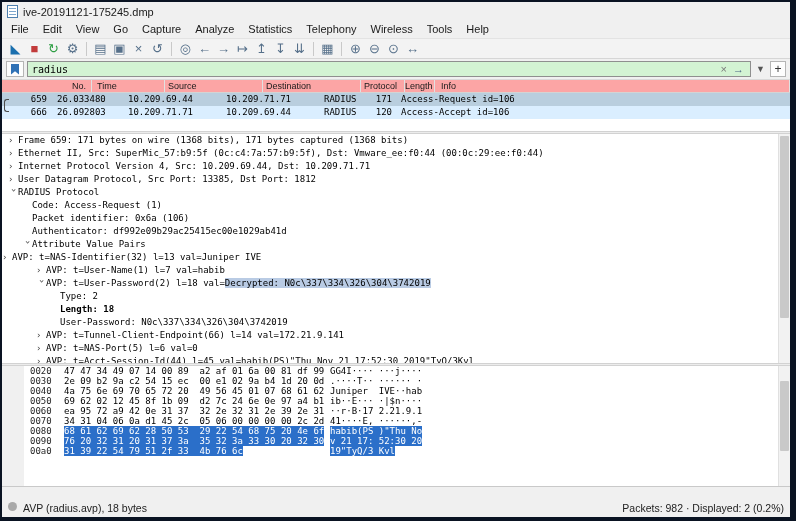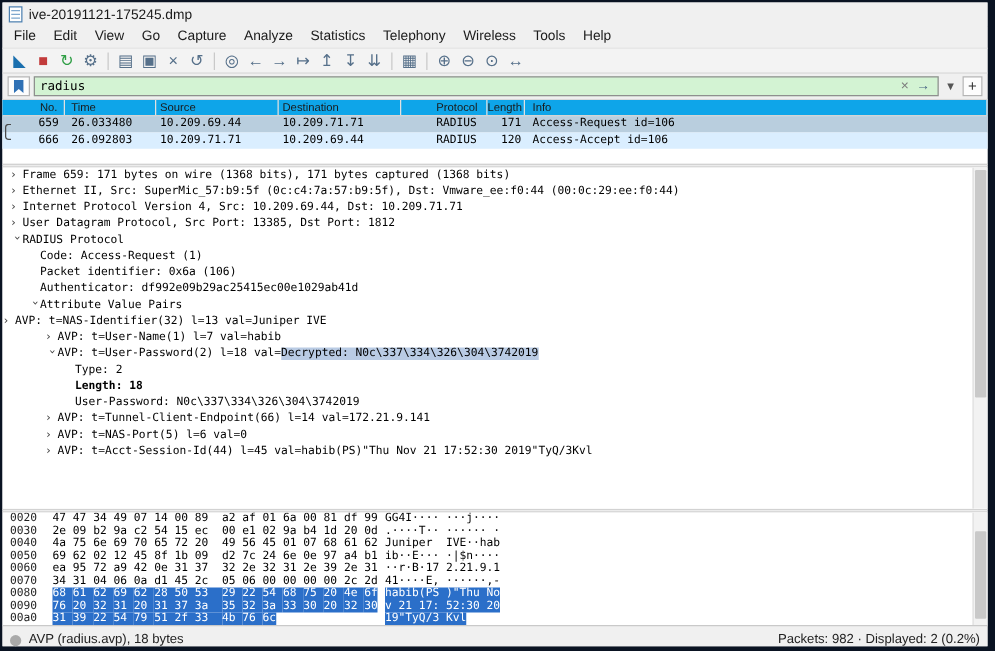--- a/index.html
+++ b/index.html
@@ -23,55 +23,55 @@
   .bookmark-btn{width:18px;height:16px;border:1px solid #b5b5b5;background:#fdfdfd;display:flex;align-items:center;justify-content:center;box-sizing:border-box;flex:0 0 auto;}
   .bookmark-shape{width:8px;height:11px;background:#2f71b5;clip-path:polygon(0 0,100% 0,100% 100%,50% 70%,0 100%);}
   .filter-field{flex:1;height:16px;background:#d3f3d3;border:1px solid #8f8f8f;display:flex;align-items:center;padding:0 4px;font-family:"DejaVu Sans Mono",monospace;font-size:10px;box-sizing:border-box;}
   .filter-text{flex:1;color:#000;}
   .filter-x{color:#7a7a7a;font-size:11px;padding:0 4px;font-family:"Liberation Sans",sans-serif;}
   .filter-apply{color:#4a6785;font-size:11px;padding:0 2px;font-family:"Liberation Sans",sans-serif;}
   .filter-caret{width:13px;text-align:center;color:#555;font-size:9px;flex:0 0 auto;}
   .filter-plus{width:16px;height:16px;border:1px solid #b5b5b5;background:#fdfdfd;text-align:center;line-height:14px;font-size:12px;color:#333;box-sizing:border-box;flex:0 0 auto;}
 
   .packetlist{height:52px;background:#fff;border-top:1px solid #d9d9d9;box-sizing:border-box;}
-  .pl-header{height:13px;display:flex;background:#0ea5e9;border-bottom:1px solid #d4d4d4;font-size:9px;color:#1a1a1a;box-sizing:border-box;}
+  .pl-header{height:13px;display:flex;background:#fca5a5;border-bottom:1px solid #d4d4d4;font-size:9px;color:#1a1a1a;box-sizing:border-box;padding-left:40px;}
   .pl-header .cell{border-right:1px solid #e1e1e1;line-height:12px;}
   .pl-rows{position:relative;font-family:"DejaVu Sans Mono",monospace;font-size:9px;}
   .p-row{display:flex;height:13px;line-height:13px;white-space:nowrap;color:#000;}
   .row-sel{background:#b9cede;}
   .row-norm{background:#daeeff;}
   .cell{white-space:nowrap;overflow:hidden;box-sizing:border-box;flex:0 0 auto;}
   .c0{width:50px;text-align:right;padding-right:5px;}
   .c1{width:73px;padding-left:5px;}
   .c2{width:98px;padding-left:3px;}
   .c3{width:98px;padding-left:3px;}
-  .c4{width:44px;padding-left:3px;margin-left:25px;}
+  .c4{width:44px;padding-left:3px;}
   .c5{width:30px;text-align:right;padding-right:3px;}
   .c6{flex:1 1 auto;padding-left:6px;}
   .bracket{position:absolute;left:2px;top:6px;width:5px;height:13px;border:1px solid #4a4a4a;border-right:none;border-radius:3px 0 0 3px;box-sizing:border-box;}
 
   .splitter{height:3px;background:#ececec;border-top:1px solid #d2d2d2;border-bottom:1px solid #d2d2d2;box-sizing:border-box;}
 
-  .details{height:273px;background:#fff;position:relative;overflow:hidden;font-family:"DejaVu Sans Mono",monospace;font-size:9px;color:#000;}
+  .details{height:229px;background:#fff;position:relative;overflow:hidden;font-family:"DejaVu Sans Mono",monospace;font-size:9px;color:#000;}
   .det-line{height:13px;line-height:13px;white-space:pre;}
   .det-arrow{display:inline-block;width:10px;color:#3c3c3c;}
   .det-arrow.exp{transform:rotate(90deg);}
   .det-link{color:#2a40d6;text-decoration:underline;}
   .field-sel{background:#b9cbe4;}
 
   .vscroll{position:absolute;top:0;right:0;bottom:0;width:12px;background:#f2f2f2;border-left:1px solid #e0e0e0;box-sizing:border-box;}
   .vthumb{position:absolute;left:1px;right:1px;background:#c9c9c9;border-radius:1px;}
 
-  .hexpane{flex:1 1 auto;background:#fff;position:relative;overflow:hidden;font-family:"DejaVu Sans Mono",monospace;font-size:9px;color:#000;padding-left:6px;box-sizing:border-box;}
+  .hexpane{flex:1 1 auto;background:#fff;position:relative;overflow:hidden;font-family:"DejaVu Sans Mono",monospace;font-size:9px;color:#000;padding-left:6px;box-sizing:border-box;margin-left:22px;}
   .hx-line{height:10px;line-height:10px;white-space:pre;}
   .hx-off{display:inline-block;width:26px;margin-right:8px;color:#1f1f1f;}
   .hx-bytes{display:inline-block;width:266px;}
   .sel{background:#2b6fc9;color:#fff;}
 
-  .statusbar{height:17px;background:#f0f0f0;border-top:1px solid #c9c9c9;display:flex;align-items:flex-end;padding:0 6px;font-size:10.5px;color:#222;box-sizing:border-box;}
+  .statusbar{height:17px;background:#f0f0f0;border-top:1px solid #c9c9c9;display:flex;align-items:flex-start;padding:15px 6px;font-size:10.5px;color:#222;box-sizing:border-box;}
   .sb-dot{width:9px;height:9px;border-radius:50%;background:#a9a9a9;margin-right:6px;flex:0 0 auto;}
   .sb-left{flex:1;white-space:nowrap;overflow:hidden;}
   .sb-right{white-space:nowrap;}
 </style>
 </head>
 <body>
 
 <div class="frame">
   <div class="window">
 

